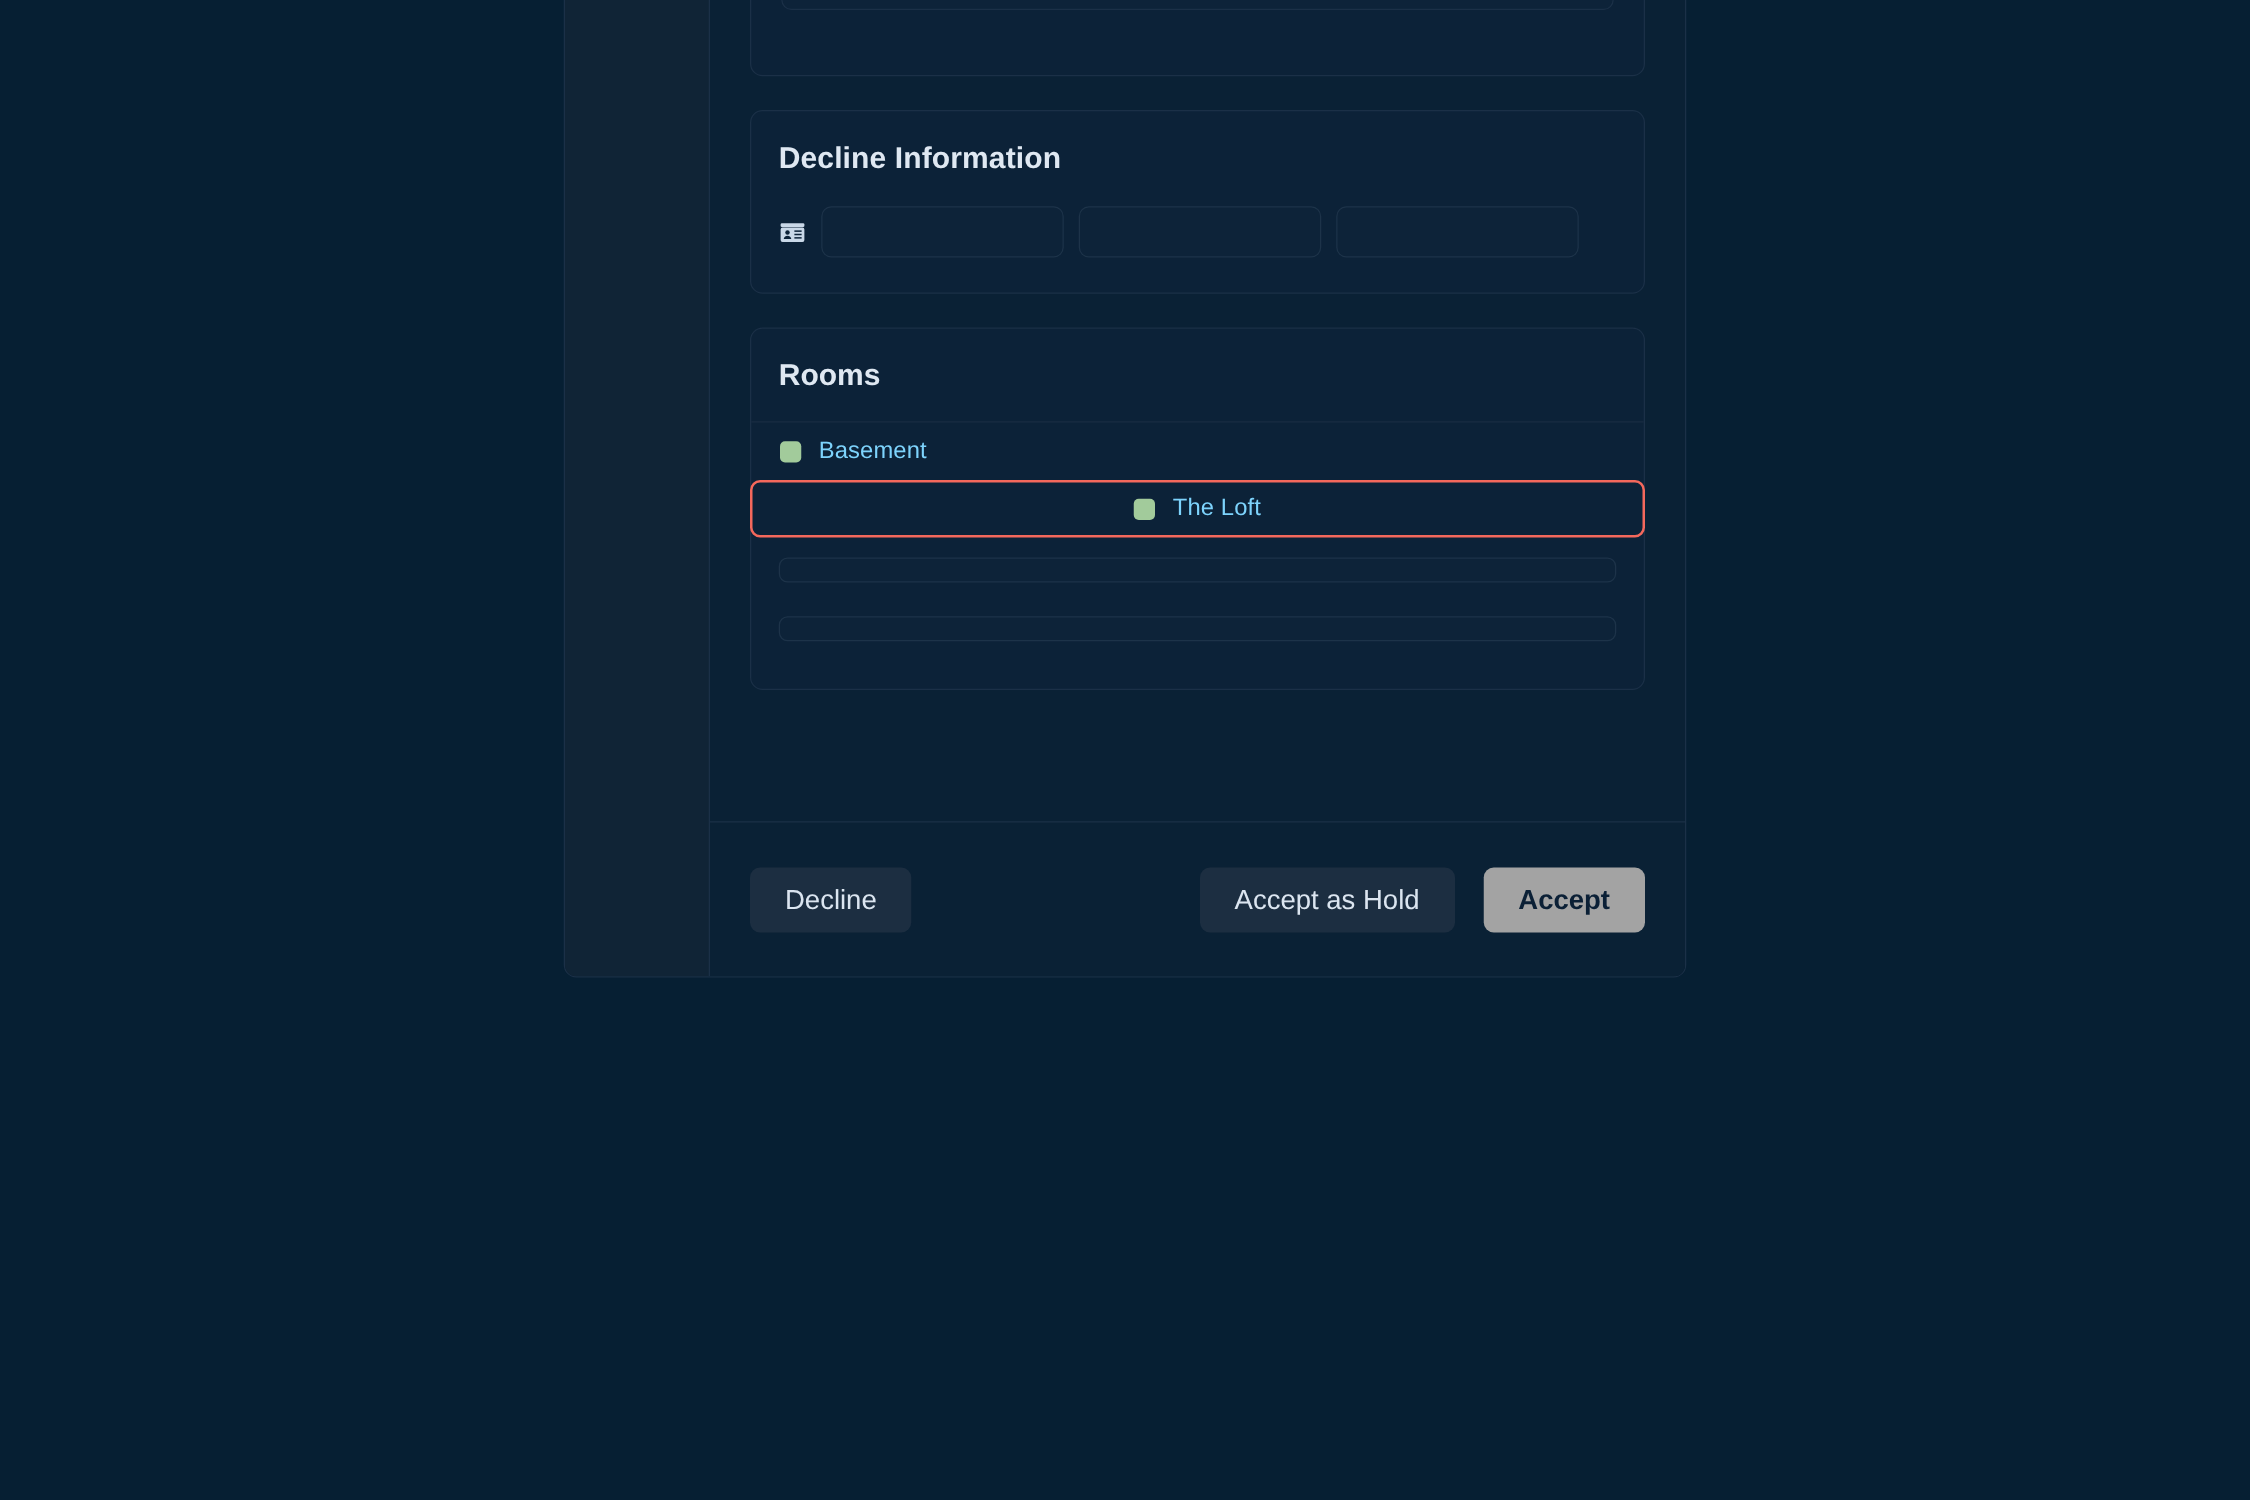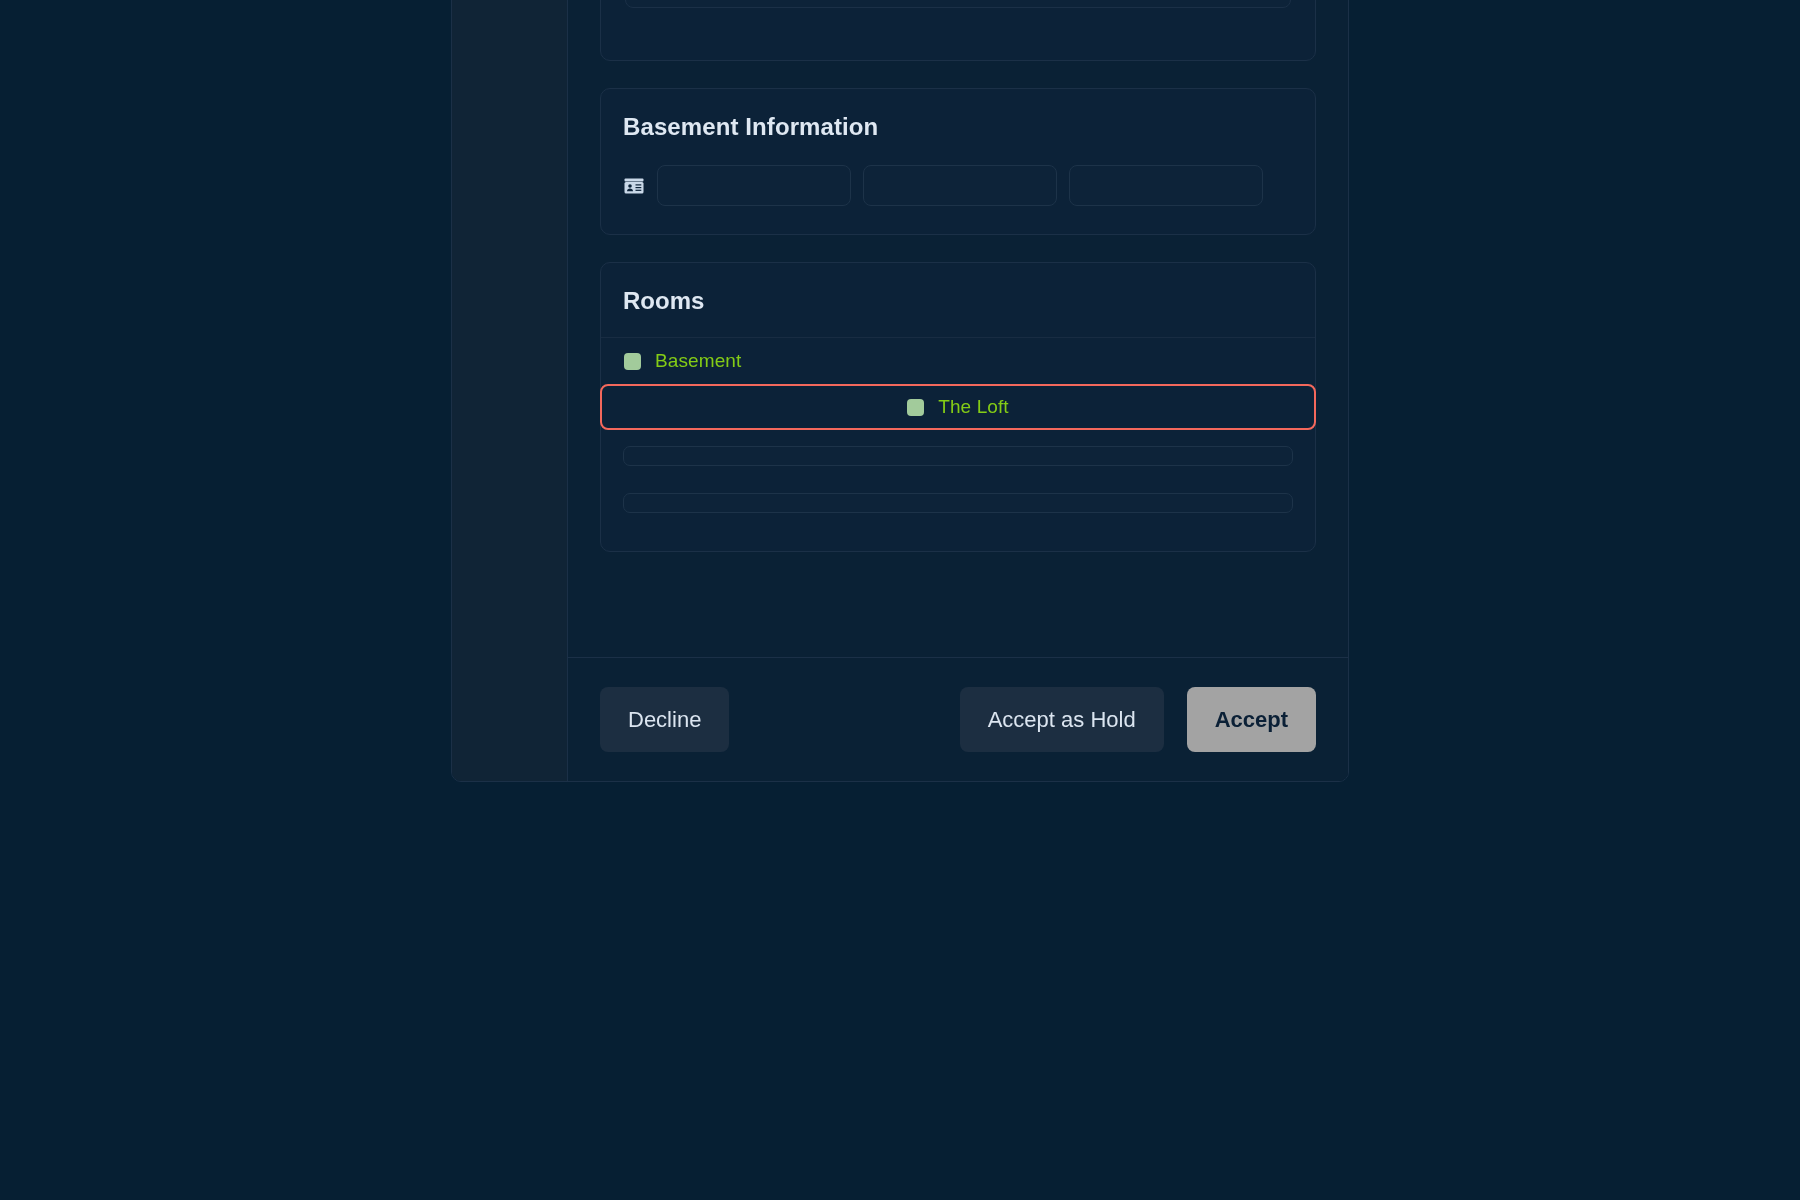--- a/index.html
+++ b/index.html
@@ -156,21 +156,21 @@
 
   .room-swatch {
     width: 17px;
     height: 17px;
     border-radius: 4px;
     background: #a2cb9b;
     flex: 0 0 17px;
   }
   .room-label {
     font-size: 19px;
-    color: #84cc16;
+    color: #7dd3fc;
     letter-spacing: 0.1px;
   }
 
   .room-stub-wrap {
     padding: 16px 22px 26px 22px;
   }
   .room-stub {
     height: 20px;
     border: 1px solid #1d3349;
     border-radius: 7px;
@@ -189,21 +189,21 @@
     align-items: center;
     padding: 0 32px;
     box-sizing: border-box;
   }
 
   .btn {
     border: none;
     border-radius: 8px;
     font-family: "Liberation Sans", sans-serif;
     font-size: 22px;
-    height: 65px;
+    height: 52px;
     padding: 0 28px;
     cursor: pointer;
     line-height: 52px;
     box-sizing: border-box;
     white-space: nowrap;
   }
   .btn-secondary {
     background: #1c2e41;
     color: #dbe5f0;
   }
@@ -227,21 +227,21 @@
 
     <div class="modal-main">
 
       <div class="modal-body">
 
         <div class="card card-top">
           <div class="field-stub"></div>
         </div>
 
         <div class="card contact-card">
-          <h3 class="card-title">Basement Information</h3>
+          <h3 class="card-title">Decline Information</h3>
           <div class="contact-row">
             <span class="contact-icon">
               <svg width="20" height="16" viewBox="0 0 20 16" aria-hidden="true">
                 <rect x="0.5" y="0.5" width="19" height="3" rx="1" fill="#c9d8e8"></rect>
                 <rect x="0.5" y="4" width="19" height="11.5" rx="1.5" fill="#c9d8e8"></rect>
                 <circle cx="6" cy="8" r="1.8" fill="#0c2238"></circle>
                 <path d="M3 13.2c0-1.7 1.4-2.7 3-2.7s3 1 3 2.7z" fill="#0c2238"></path>
                 <rect x="11.5" y="6.3" width="5.8" height="1.2" fill="#0c2238"></rect>
                 <rect x="11.5" y="9" width="5.8" height="1.2" fill="#0c2238"></rect>
                 <rect x="11.5" y="11.7" width="5.8" height="1.2" fill="#0c2238"></rect>

